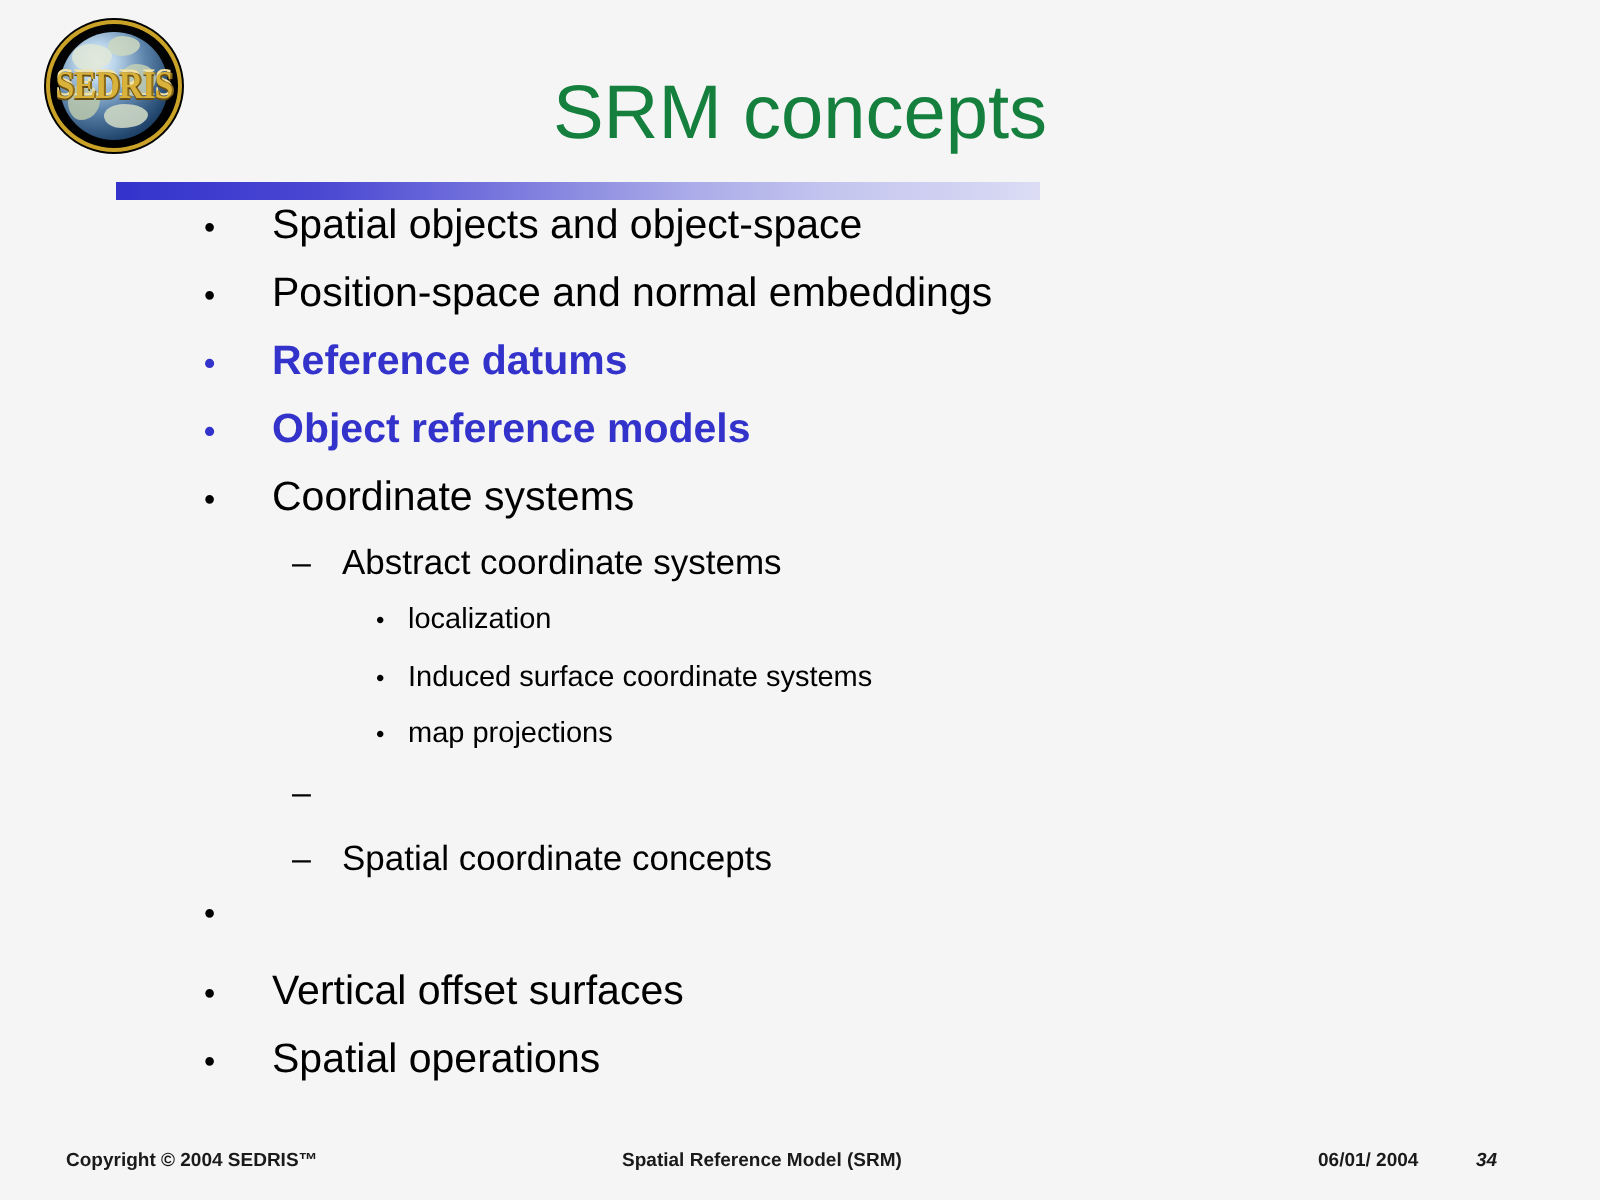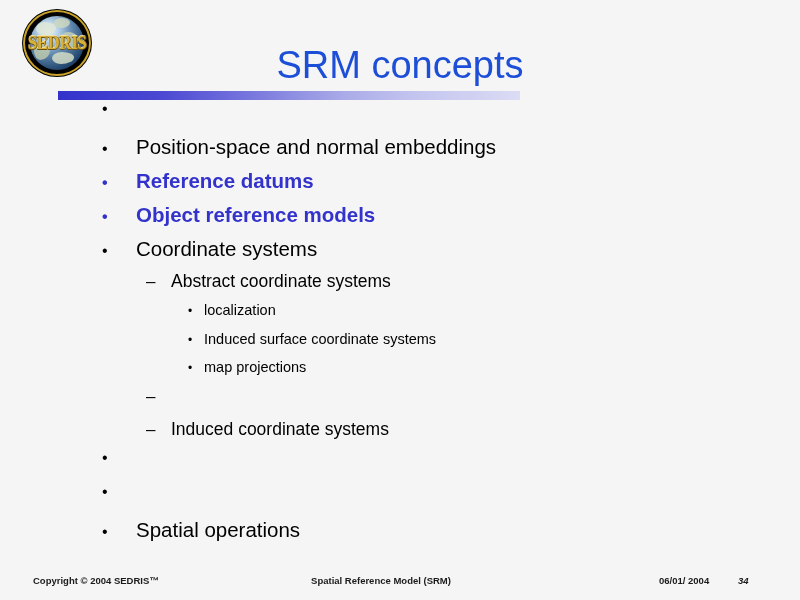--- a/index.html
+++ b/index.html
@@ -77,24 +77,23 @@
   }
 
   
   .title {
     position: absolute;
     left: 100px;
     top: 36px;
     width: 600px;
     text-align: center;
     font-size: 38px;
-    color: #1d4ed8;
+    color: #15803d;
     letter-spacing: 0px;
     white-space: nowrap;
-    margin-top: 8px;
   }
 
   
   .rule {
     position: absolute;
     left: 58px;
     top: 91px;
     width: 462px;
     height: 9px;
     background: linear-gradient(to right, #3333cc 0%, #4a47d2 22%, #7b7ade 43%, #aaabe8 62%, #c5c6ef 78%, #d2d3f2 92%, #dcdcf5 100%);
@@ -206,20 +205,21 @@
 </div>
 
 <div class="title">SRM concepts</div>
 
 <div class="rule"></div>
 
 <div class="content">
 
   <div class="row lvl1">
     <span class="bullet">•</span>
+    <span class="label">Spatial objects and object-space</span>
   </div>
 
   <div class="row lvl1">
     <span class="bullet">•</span>
     <span class="label">Position-space and normal embeddings</span>
   </div>
 
   <div class="row lvl1 accent">
     <span class="bullet">•</span>
     <span class="label">Reference datums</span>
@@ -254,29 +254,30 @@
     <span class="bullet">•</span>
     <span class="label">map projections</span>
   </div>
 
   <div class="row lvl2">
     <span class="bullet">–</span>
   </div>
 
   <div class="row lvl2">
     <span class="bullet">–</span>
-    <span class="label">Induced coordinate systems</span>
-  </div>
-
-  <div class="row lvl1">
-    <span class="bullet">•</span>
-  </div>
-
-  <div class="row lvl1">
-    <span class="bullet">•</span>
+    <span class="label">Spatial coordinate concepts</span>
+  </div>
+
+  <div class="row lvl1">
+    <span class="bullet">•</span>
+  </div>
+
+  <div class="row lvl1">
+    <span class="bullet">•</span>
+    <span class="label">Vertical offset surfaces</span>
   </div>
 
   <div class="row lvl1">
     <span class="bullet">•</span>
     <span class="label">Spatial operations</span>
   </div>
 
 </div>
 
 <div class="footer">

